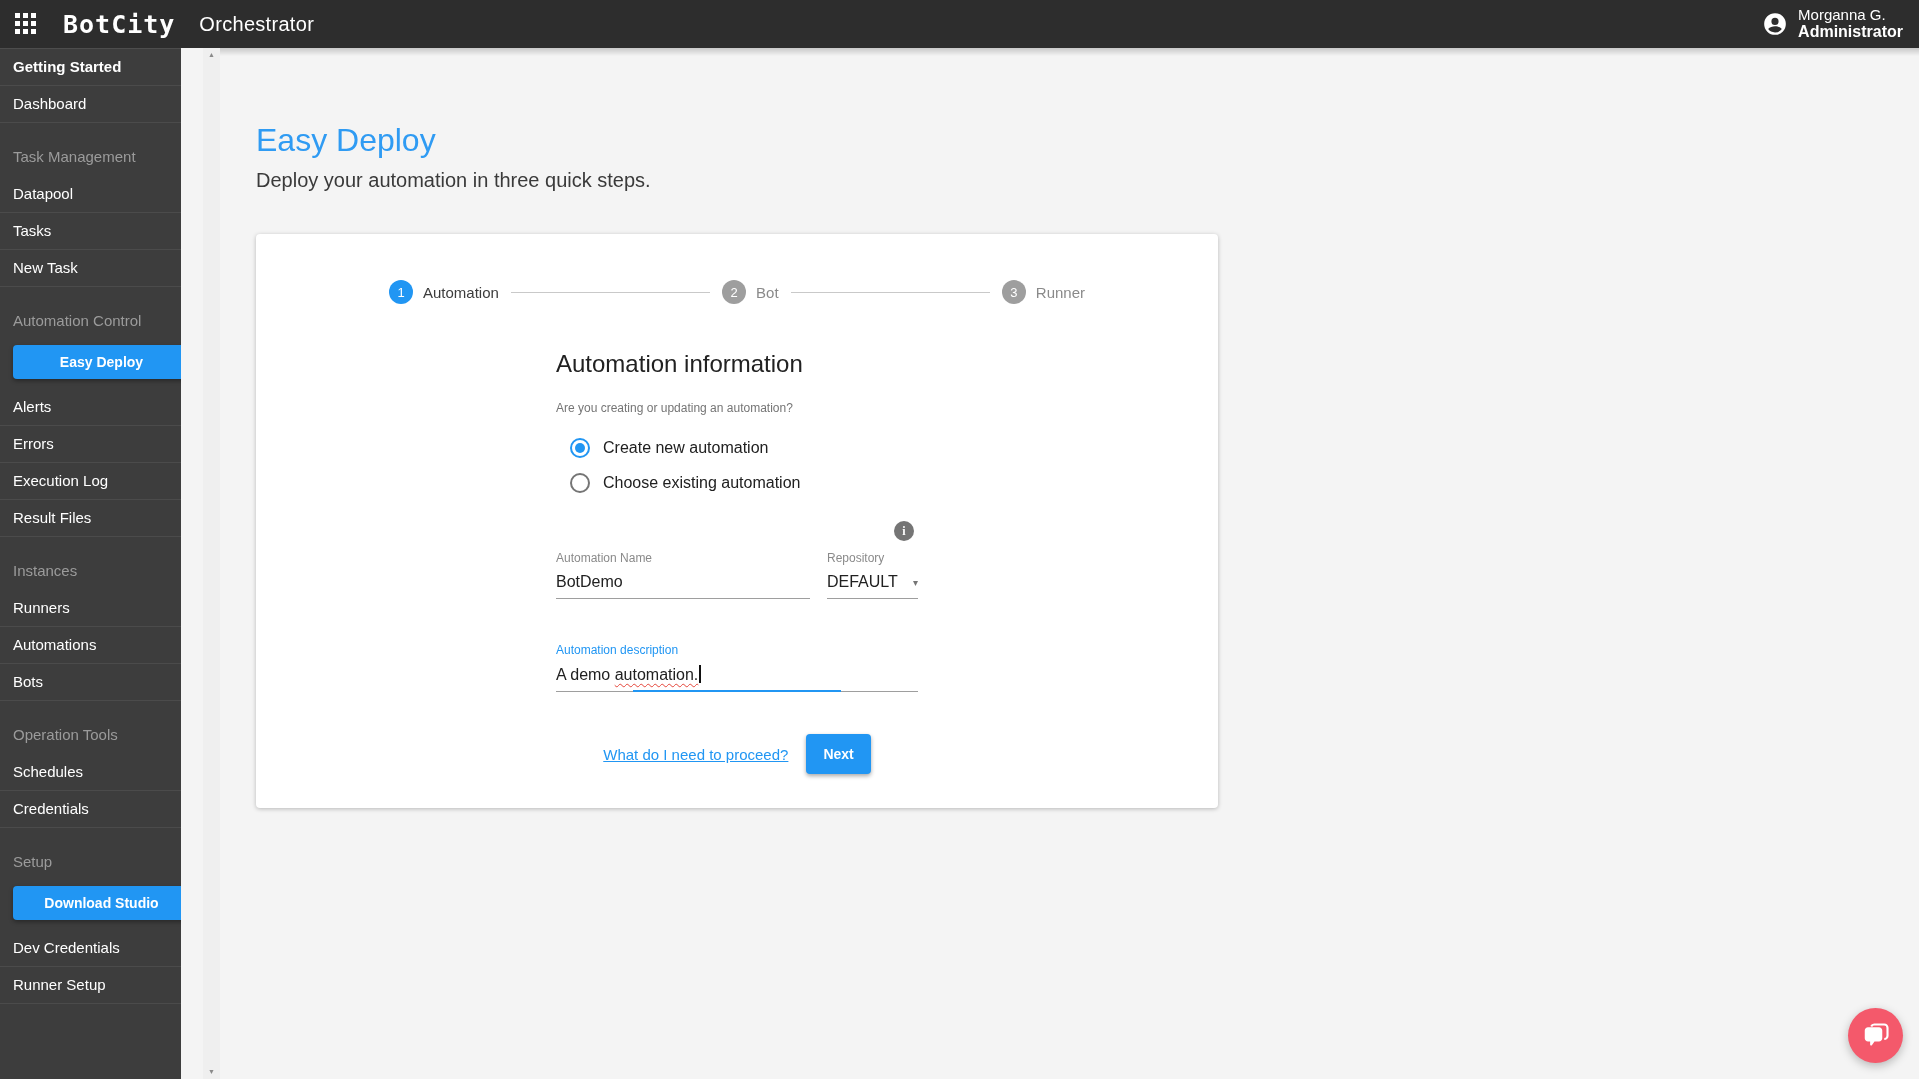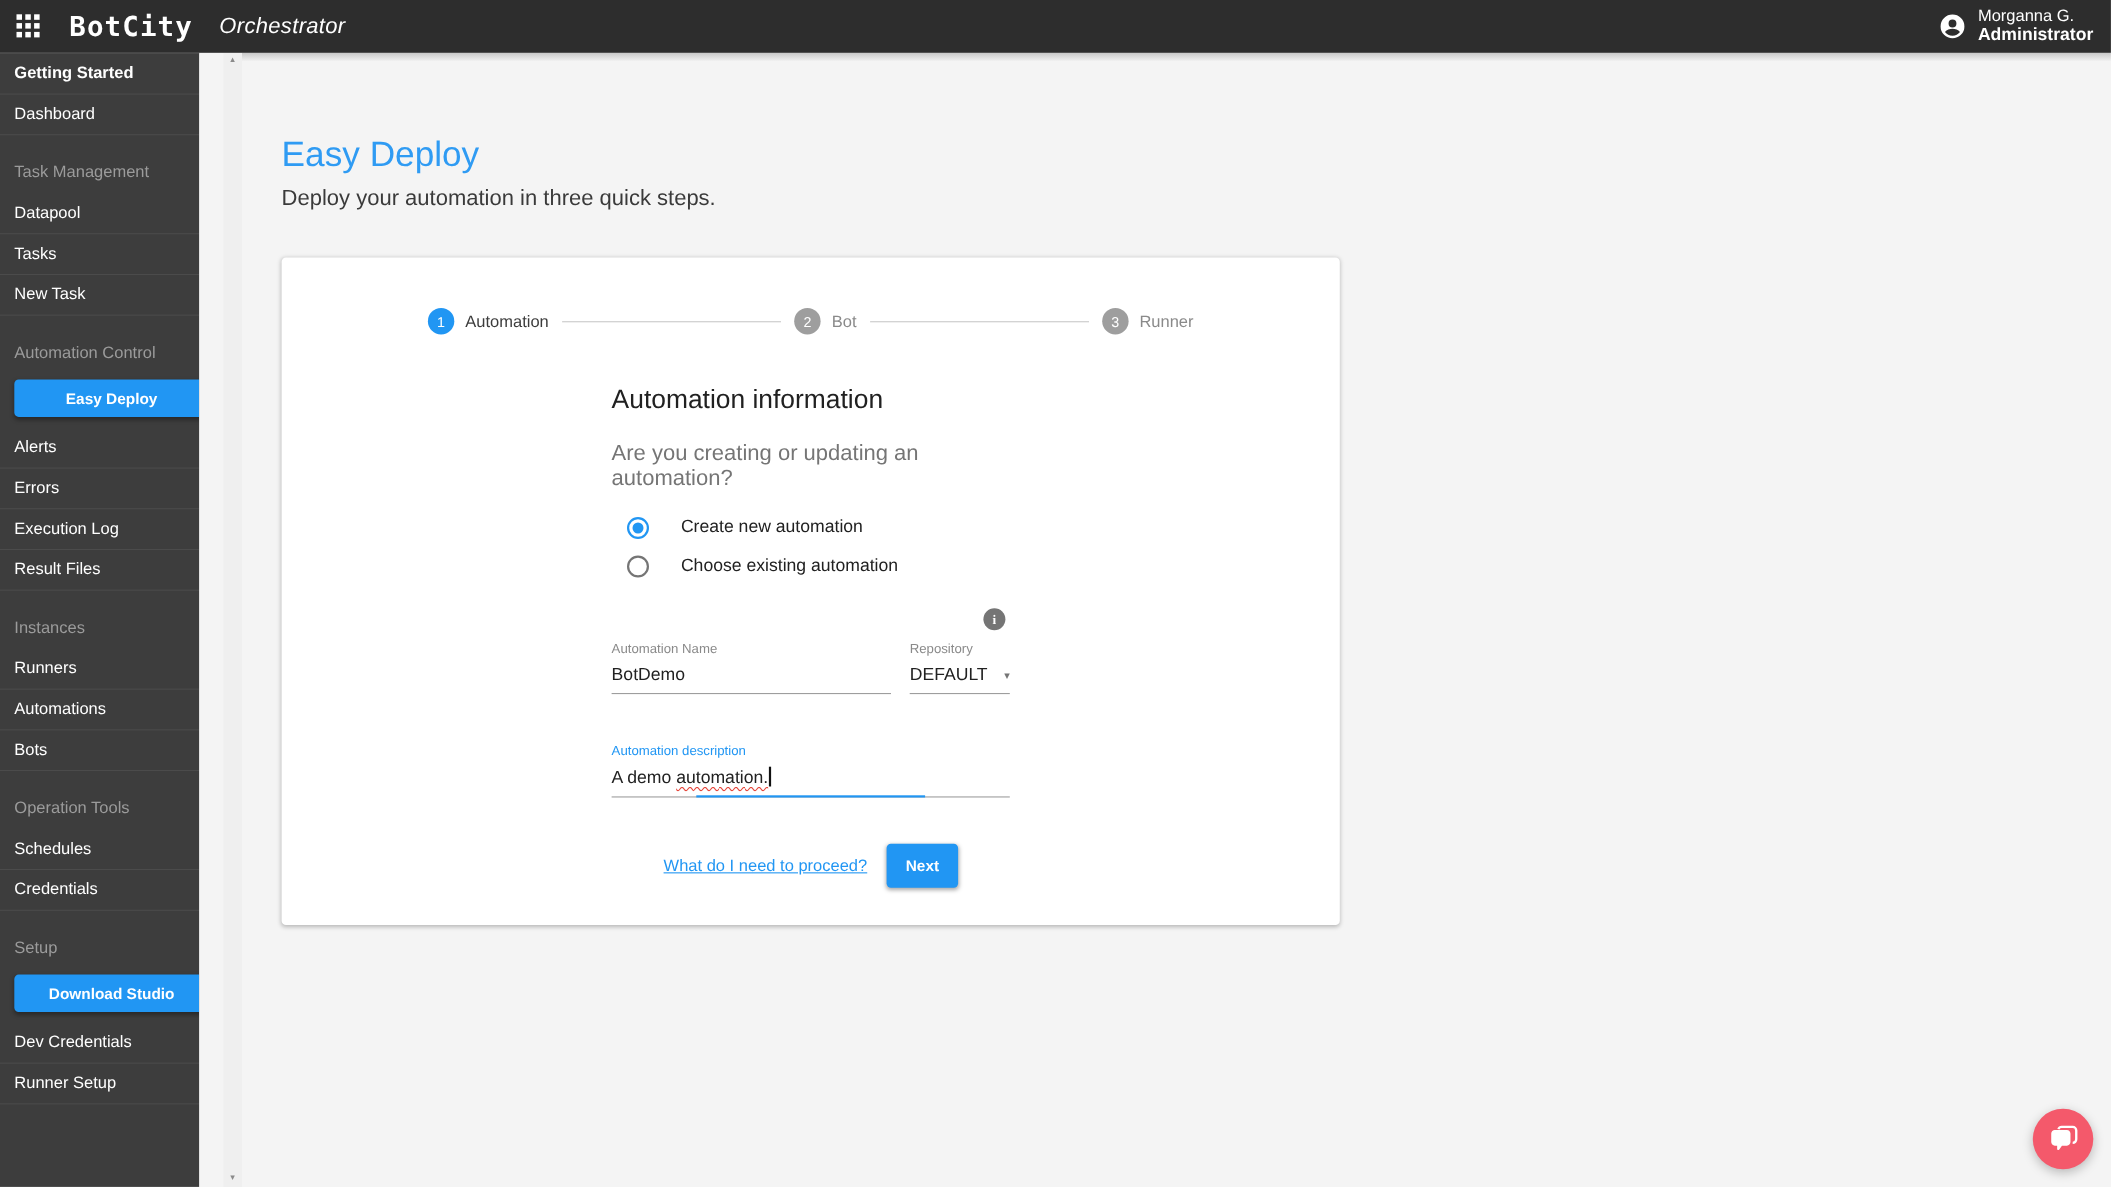--- a/index.html
+++ b/index.html
@@ -20,21 +20,21 @@
     width: 22px; height: 22px; margin-left: 15px;
     display: grid; grid-template-columns: repeat(3, 5px); grid-template-rows: repeat(3, 5px);
     gap: 3px; cursor: pointer;
   }
   .apps-icon span { background: #fff; width: 5px; height: 5px; }
   .logo {
     font-family: "DejaVu Sans Mono", monospace;
     font-weight: bold; font-size: 25px; letter-spacing: 1px;
     margin-left: 26px; cursor: pointer;
   }
-  .app-name { font-style: italic; font-size: 20px; margin-left: 24px; letter-spacing: .3px; }
+  .app-name { font-size: 20px; margin-left: 24px; letter-spacing: .3px; }
   .topbar-spacer { flex: 1; }
   .user { display: flex; align-items: center; margin-right: 16px; cursor: pointer; }
   .avatar { width: 26px; height: 26px; margin-right: 10px; display: flex; }
   .user-text { display: flex; flex-direction: column; line-height: 1.15; }
   .user-name { font-size: 15px; font-weight: 500; }
   .user-role { font-size: 16px; font-weight: bold; }
 
   
   .sidebar {
     position: absolute; top: 48px; left: 0; bottom: 0; width: 181px;
@@ -93,32 +93,32 @@
     display: flex; align-items: center; justify-content: center; flex: none;
   }
   .step.active .step-circle { background: #2196f3; }
   .step-label { margin-left: 10px; font-size: 15px; color: #8a8a8a; white-space: nowrap; }
   .step.active .step-label { color: #3c3c3c; font-weight: 500; }
   .step-line { flex: 1; height: 1px; background: #c9c9c9; margin: 0 12px; }
 
   
   .form-inner { width: 362px; margin: 0 auto; }
   .form-heading { margin-top: 46px; font-size: 24px; font-weight: 400; color: #212121; }
-  .form-question { margin-top: 23px; font-size: 20px; color: #757575; }
+  .form-question { margin-top: 23px; font-size: 12px; color: #757575; }
 
   .radio-group { margin-top: 23px; padding-left: 14px; }
   .radio-row { display: flex; align-items: center; margin-bottom: 15px; cursor: pointer; }
   .radio-outer {
     width: 20px; height: 20px; border-radius: 50%; border: 2px solid #757575;
     display: flex; align-items: center; justify-content: center; flex: none;
   }
   .radio-row.selected .radio-outer { border-color: #2196f3; }
   .radio-dot { width: 10px; height: 10px; border-radius: 50%; background: transparent; }
   .radio-row.selected .radio-dot { background: #2196f3; }
-  .radio-label { margin-left: 29px; font-size: 16px; color: #212121; }
+  .radio-label { margin-left: 13px; font-size: 16px; color: #212121; }
 
   .fields-row { display: flex; margin-top: 58px; position: relative; }
   .field { position: relative; }
   .field-name { width: 254px; margin-right: 17px; }
   .field-repo { width: 91px; }
   .field-label { font-size: 12px; color: #8a8a8a; margin-bottom: 8px; }
   .field-label.focused { color: #2196f3; }
   .field-value {
     font-size: 16px; color: #212121; padding-bottom: 7px;
     border-bottom: 1px solid #9e9e9e; cursor: text;

